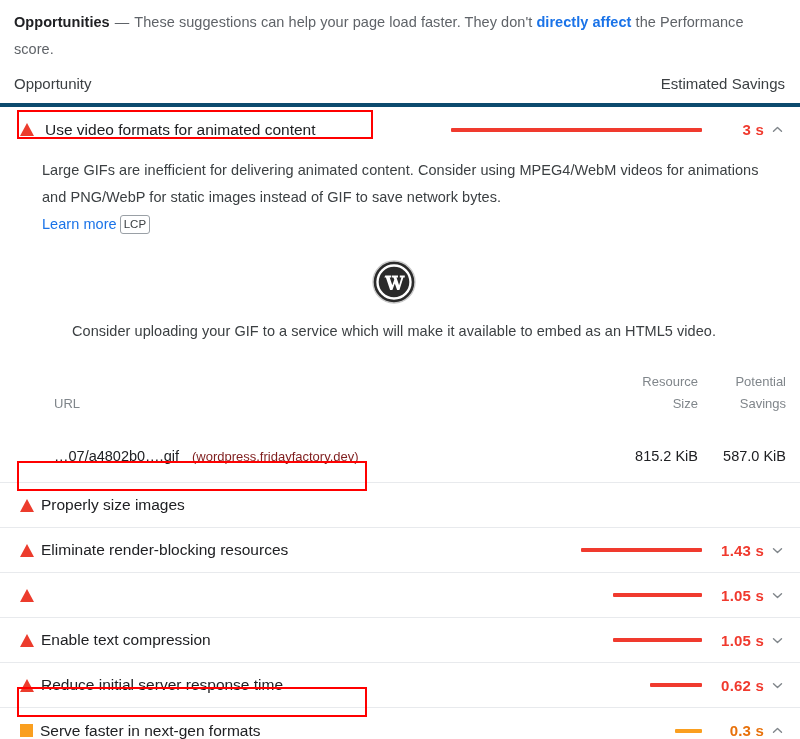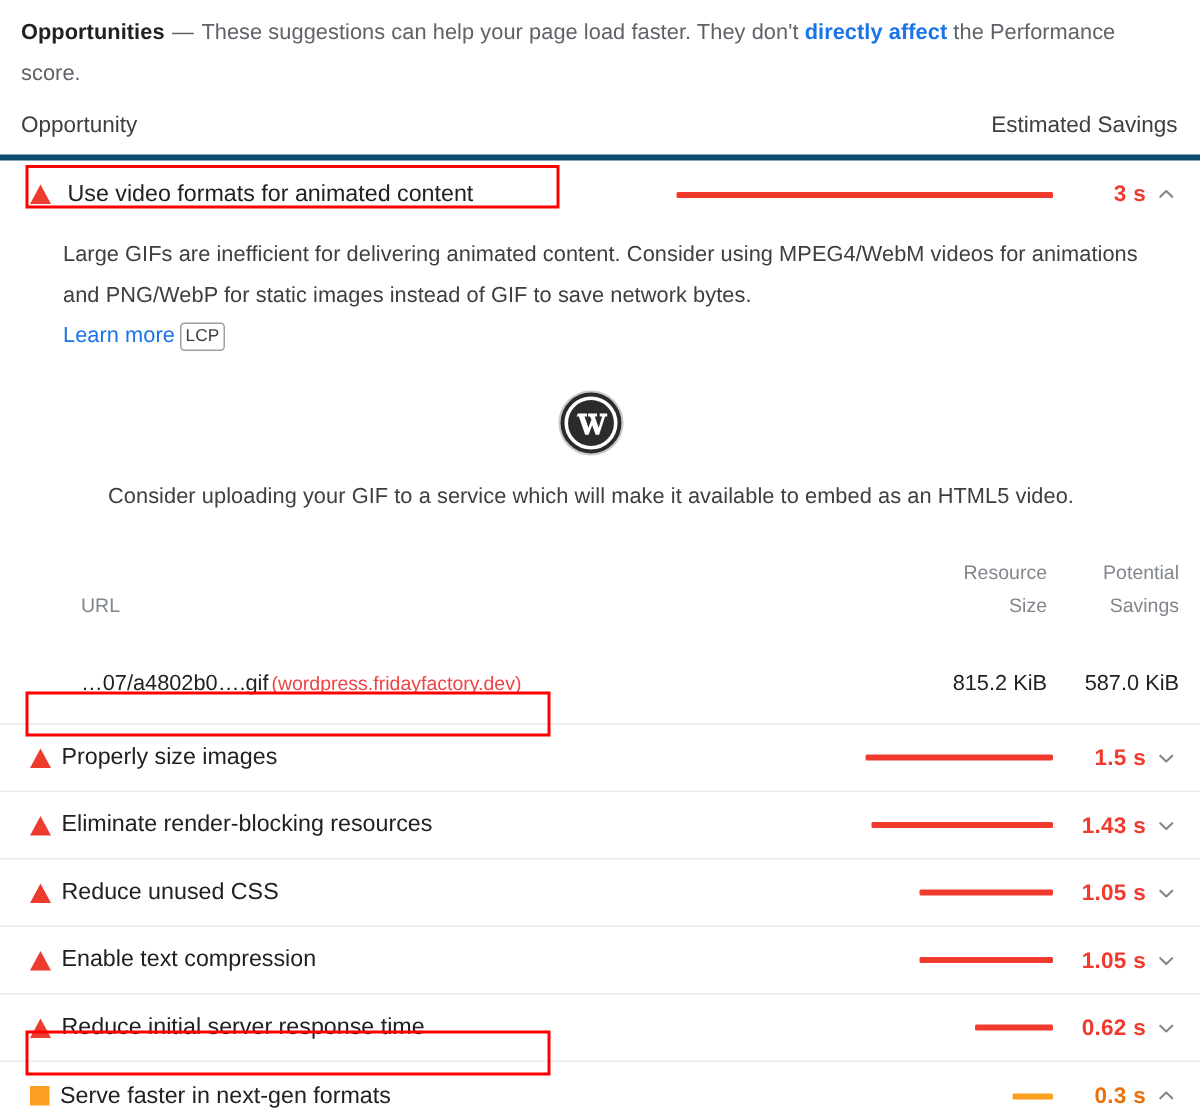--- a/index.html
+++ b/index.html
@@ -176,23 +176,23 @@
   table.details th.url-col { text-align: left; padding-left: 12px; }
   table.details th.num-col { text-align: right; width: 88px; }
   table.details td {
     padding: 26px 0 4px 0;
     color: #202124;
     font-size: 14.5px;
   }
   table.details td.url-col { padding-left: 12px; }
   table.details td.num-col { text-align: right; }
   .host {
-    color: #ef4444;
+    color: #7f1d1d;
     font-size: 13px;
-    margin-left: 2px;
+    margin-left: 13px;
   }
 
   
   .row {
     display: flex;
     align-items: center;
     height: 45px;
     padding: 0 10px 0 20px;
     border-bottom: 1px solid #e8eaed;
     cursor: pointer;
@@ -292,50 +292,40 @@
   </div>
 </div>
 
 <div id="rows">
     <div class="row">
       <div class="row-title">
         <span class="icon-tri"></span>
         <span>Properly size images</span>
       </div>
       <div class="spacer"></div>
-      <div class="savings">
-        <span class="bar" style="width: 125px;"></span>
-        <span class="sv-val">1.5 s</span>
-        <span class="chev">
-          <svg width="13" height="13" viewBox="0 0 13 13">
-            <path d="M2.5 4.8 L6.5 8.6 L10.5 4.8" fill="none" stroke="#80868b" stroke-width="1.4" stroke-linecap="round" stroke-linejoin="round"></path>
-          </svg>
-        </span>
-      </div>
     </div>
     <div class="row">
       <div class="row-title">
         <span class="icon-tri"></span>
         <span>Eliminate render-blocking resources</span>
       </div>
       <div class="spacer"></div>
       <div class="savings">
         <span class="bar" style="width: 121px;"></span>
         <span class="sv-val">1.43 s</span>
         <span class="chev">
           <svg width="13" height="13" viewBox="0 0 13 13">
             <path d="M2.5 4.8 L6.5 8.6 L10.5 4.8" fill="none" stroke="#80868b" stroke-width="1.4" stroke-linecap="round" stroke-linejoin="round"></path>
           </svg>
         </span>
       </div>
     </div>
     <div class="row">
       <div class="row-title">
         <span class="icon-tri"></span>
-        <span>Reduce unused CSS</span>
       </div>
       <div class="spacer"></div>
       <div class="savings">
         <span class="bar" style="width: 89px;"></span>
         <span class="sv-val">1.05 s</span>
         <span class="chev">
           <svg width="13" height="13" viewBox="0 0 13 13">
             <path d="M2.5 4.8 L6.5 8.6 L10.5 4.8" fill="none" stroke="#80868b" stroke-width="1.4" stroke-linecap="round" stroke-linejoin="round"></path>
           </svg>
         </span>

